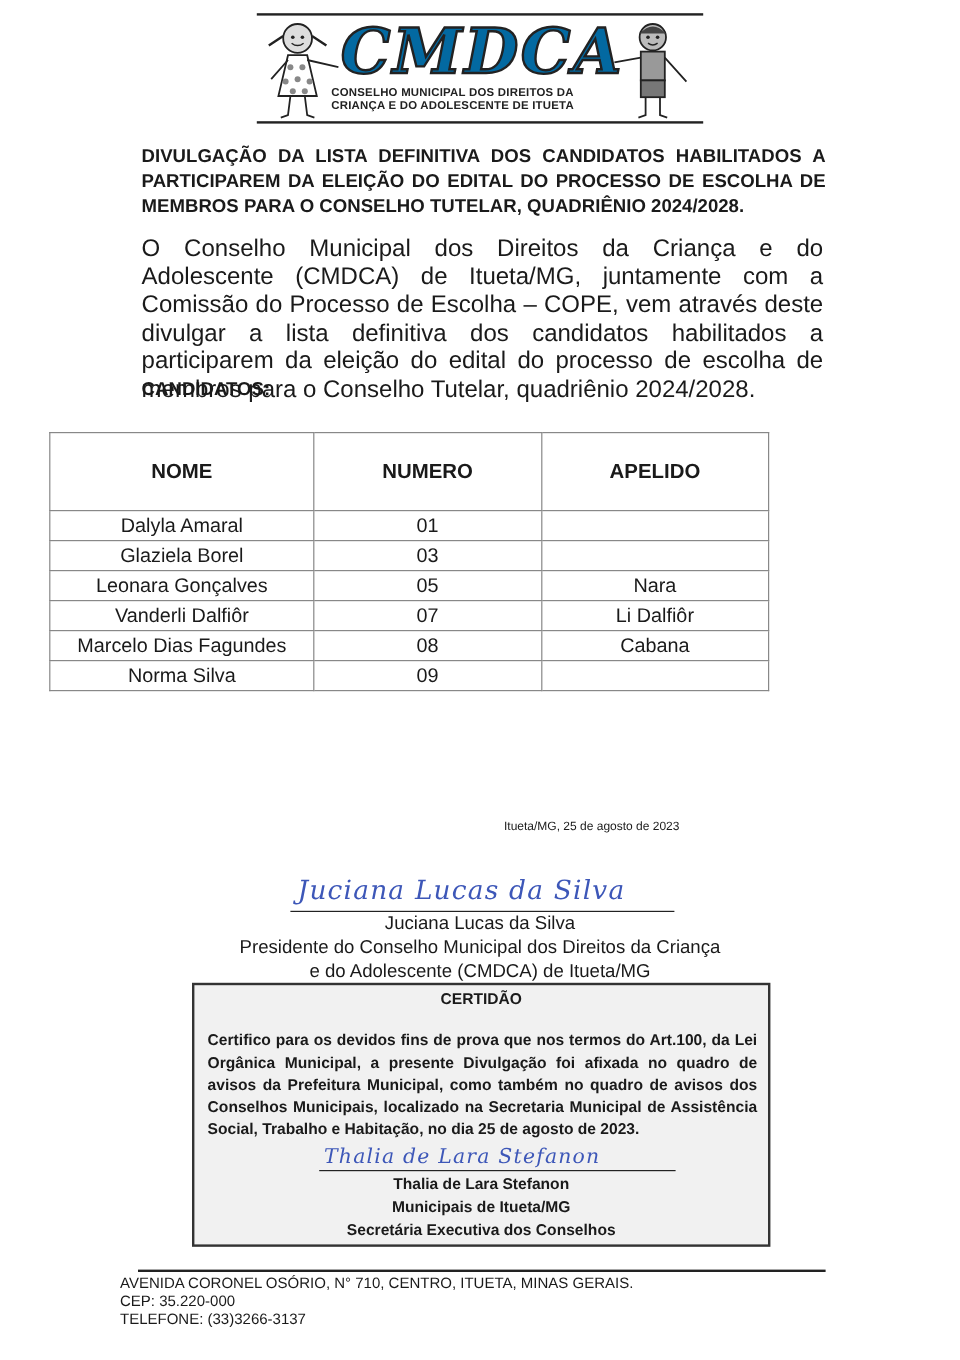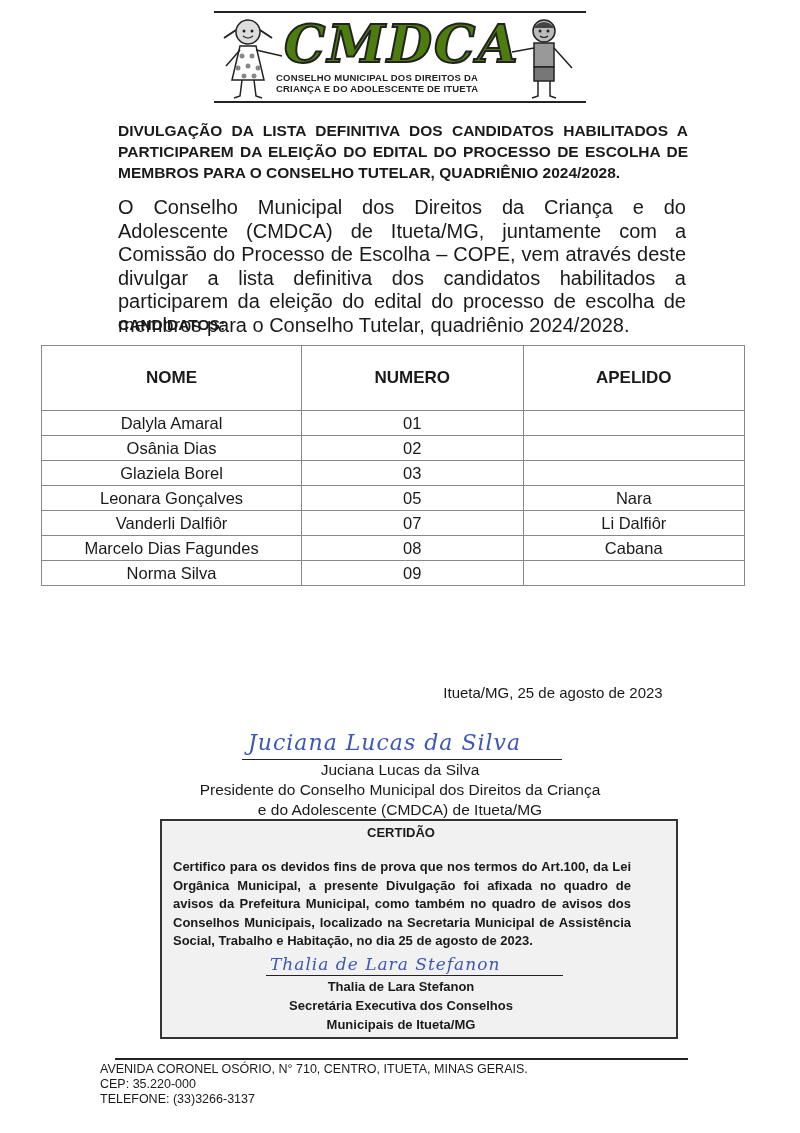--- a/index.html
+++ b/index.html
@@ -5,42 +5,42 @@
   html, body { margin: 0; padding: 0; }
   body {
     width: 800px; height: 1133px; background: #ffffff; position: relative; overflow: hidden;
     font-family: "Liberation Sans", "DejaVu Sans", sans-serif; color: #1a1a1a;
   }
   .abs { position: absolute; }
   .header-line-top { left: 214px; top: 11px; width: 372px; height: 2px; background: #222; }
   .header-line-bot { left: 214px; top: 101px; width: 372px; height: 2px; background: #222; }
   .logo-text {
     left: 284px; top: 14px; font-family: "DejaVu Serif", serif; font-style: italic; font-weight: bold;
-    font-size: 52px; letter-spacing: 2px; color: #4d7c0f;
+    font-size: 52px; letter-spacing: 2px; color: #0369a1;
     -webkit-text-stroke: 2px #222; line-height: 60px;
   }
   .logo-sub { left: 276px; top: 72px; font-size: 9.5px; line-height: 11px; color: #222; letter-spacing: 0.2px; font-weight: bold; }
 
   .title { left: 118px; top: 120px; width: 570px; font-weight: bold; font-size: 15.5px; line-height: 21px; text-align: justify; }
   .intro { left: 118px; top: 196px; width: 568px; font-size: 20px; line-height: 23.5px; text-align: justify; }
   .cands-label { left: 118px; top: 316px; font-weight: bold; font-size: 15.5px; }
 
-  table.cands { position: absolute; left: 41px; top: 345px; width: 704px; border-collapse: collapse; font-size: 16.5px; }
+  table.cands { position: absolute; left: 41px; top: 360px; width: 600px; border-collapse: collapse; font-size: 16.5px; }
   table.cands th, table.cands td { border: 1px solid #888; text-align: center; padding: 0; }
   table.cands th { height: 64px; font-weight: bold; font-size: 17px; }
   table.cands td { height: 24px; line-height: 24px; }
   .c1 { width: 266px; } .c2 { width: 226px; } .c3 { width: 226px; }
 
-  .date { left: 420px; top: 684px; width: 266px; text-align: center; font-size: 15px; }
+  .date { left: 420px; top: 684px; width: 266px; text-align: left; font-size: 10px; }
 
   .sig1-script { left: 248px; top: 730px; font-family: "DejaVu Serif", serif; font-style: italic; font-size: 22px; color: #3d57b8; letter-spacing: 1px; }
   .sig1-line { left: 242px; top: 759px; width: 320px; height: 1px; background: #222; }
   .sig1-text { left: 180px; top: 760px; width: 440px; text-align: center; font-size: 15.5px; line-height: 20px; }
 
-  .cert { left: 160px; top: 819px; width: 478px; height: 216px; border: 2px solid #333; background: #f1f1f1; padding-left: 36px; }
+  .cert { left: 160px; top: 819px; width: 478px; height: 216px; border: 2px solid #333; background: #f1f1f1; }
   .cert-title { left: 0; top: 4px; width: 478px; text-align: center; font-weight: bold; font-size: 13px; }
   .cert-body { left: 11px; top: 37px; width: 458px; font-weight: bold; font-size: 13px; line-height: 18.5px; text-align: justify; }
   .sig2-script { left: 108px; top: 133px; font-family: "DejaVu Serif", serif; font-style: italic; font-size: 17px; color: #3d57b8; letter-spacing: 1px; }
   .sig2-line { left: 104px; top: 154px; width: 297px; height: 1px; background: #222; }
   .sig2-text { left: 0; top: 156px; width: 478px; text-align: center; font-weight: bold; font-size: 13px; line-height: 19px; }
 
   .footer-line { left: 115px; top: 1058px; width: 573px; height: 2px; background: #222; }
   .footer { left: 100px; top: 1062px; width: 600px; text-align: left; font-size: 12.5px; line-height: 15px; }
 </style>
 </head>
@@ -99,25 +99,20 @@
       <th class="c3">APELIDO</th>
     </tr>
   </thead>
   <tbody>
     <tr>
         <td>Dalyla Amaral</td>
         <td>01</td>
         <td></td>
       </tr>
     <tr>
-        <td>Osânia Dias</td>
-        <td>02</td>
-        <td></td>
-      </tr>
-    <tr>
         <td>Glaziela Borel</td>
         <td>03</td>
         <td></td>
       </tr>
     <tr>
         <td>Leonara Gonçalves</td>
         <td>05</td>
         <td>Nara</td>
       </tr>
     <tr>
@@ -148,22 +143,22 @@
   <div>e do Adolescente (CMDCA) de Itueta/MG</div>
 </div>
 
 <div class="abs cert">
   <div class="abs cert-title">CERTIDÃO</div>
   <div class="abs cert-body">Certifico para os devidos fins de prova que nos termos do Art.100, da Lei Orgânica Municipal, a presente Divulgação foi afixada no quadro de avisos da Prefeitura Municipal, como também no quadro de avisos dos Conselhos Municipais, localizado na Secretaria Municipal de Assistência Social, Trabalho e Habitação, no dia 25 de agosto de 2023.</div>
   <div class="abs sig2-script">Thalia de Lara Stefanon</div>
   <div class="abs sig2-line"></div>
   <div class="abs sig2-text">
     <div>Thalia de Lara Stefanon</div>
+    <div>Municipais de Itueta/MG</div>
     <div>Secretária Executiva dos Conselhos</div>
-    <div>Municipais de Itueta/MG</div>
   </div>
 </div>
 
 <div class="abs footer-line"></div>
 <div class="abs footer">
   <div>AVENIDA CORONEL OSÓRIO, N° 710, CENTRO, ITUETA, MINAS GERAIS.</div>
   <div>CEP: 35.220-000</div>
   <div>TELEFONE: (33)3266-3137</div>
 </div>
 

